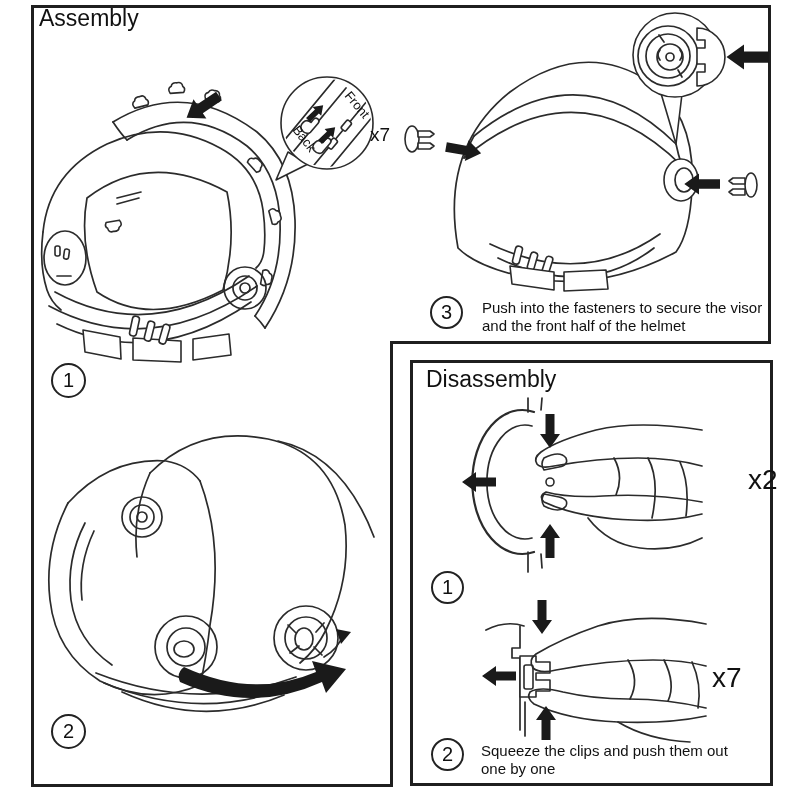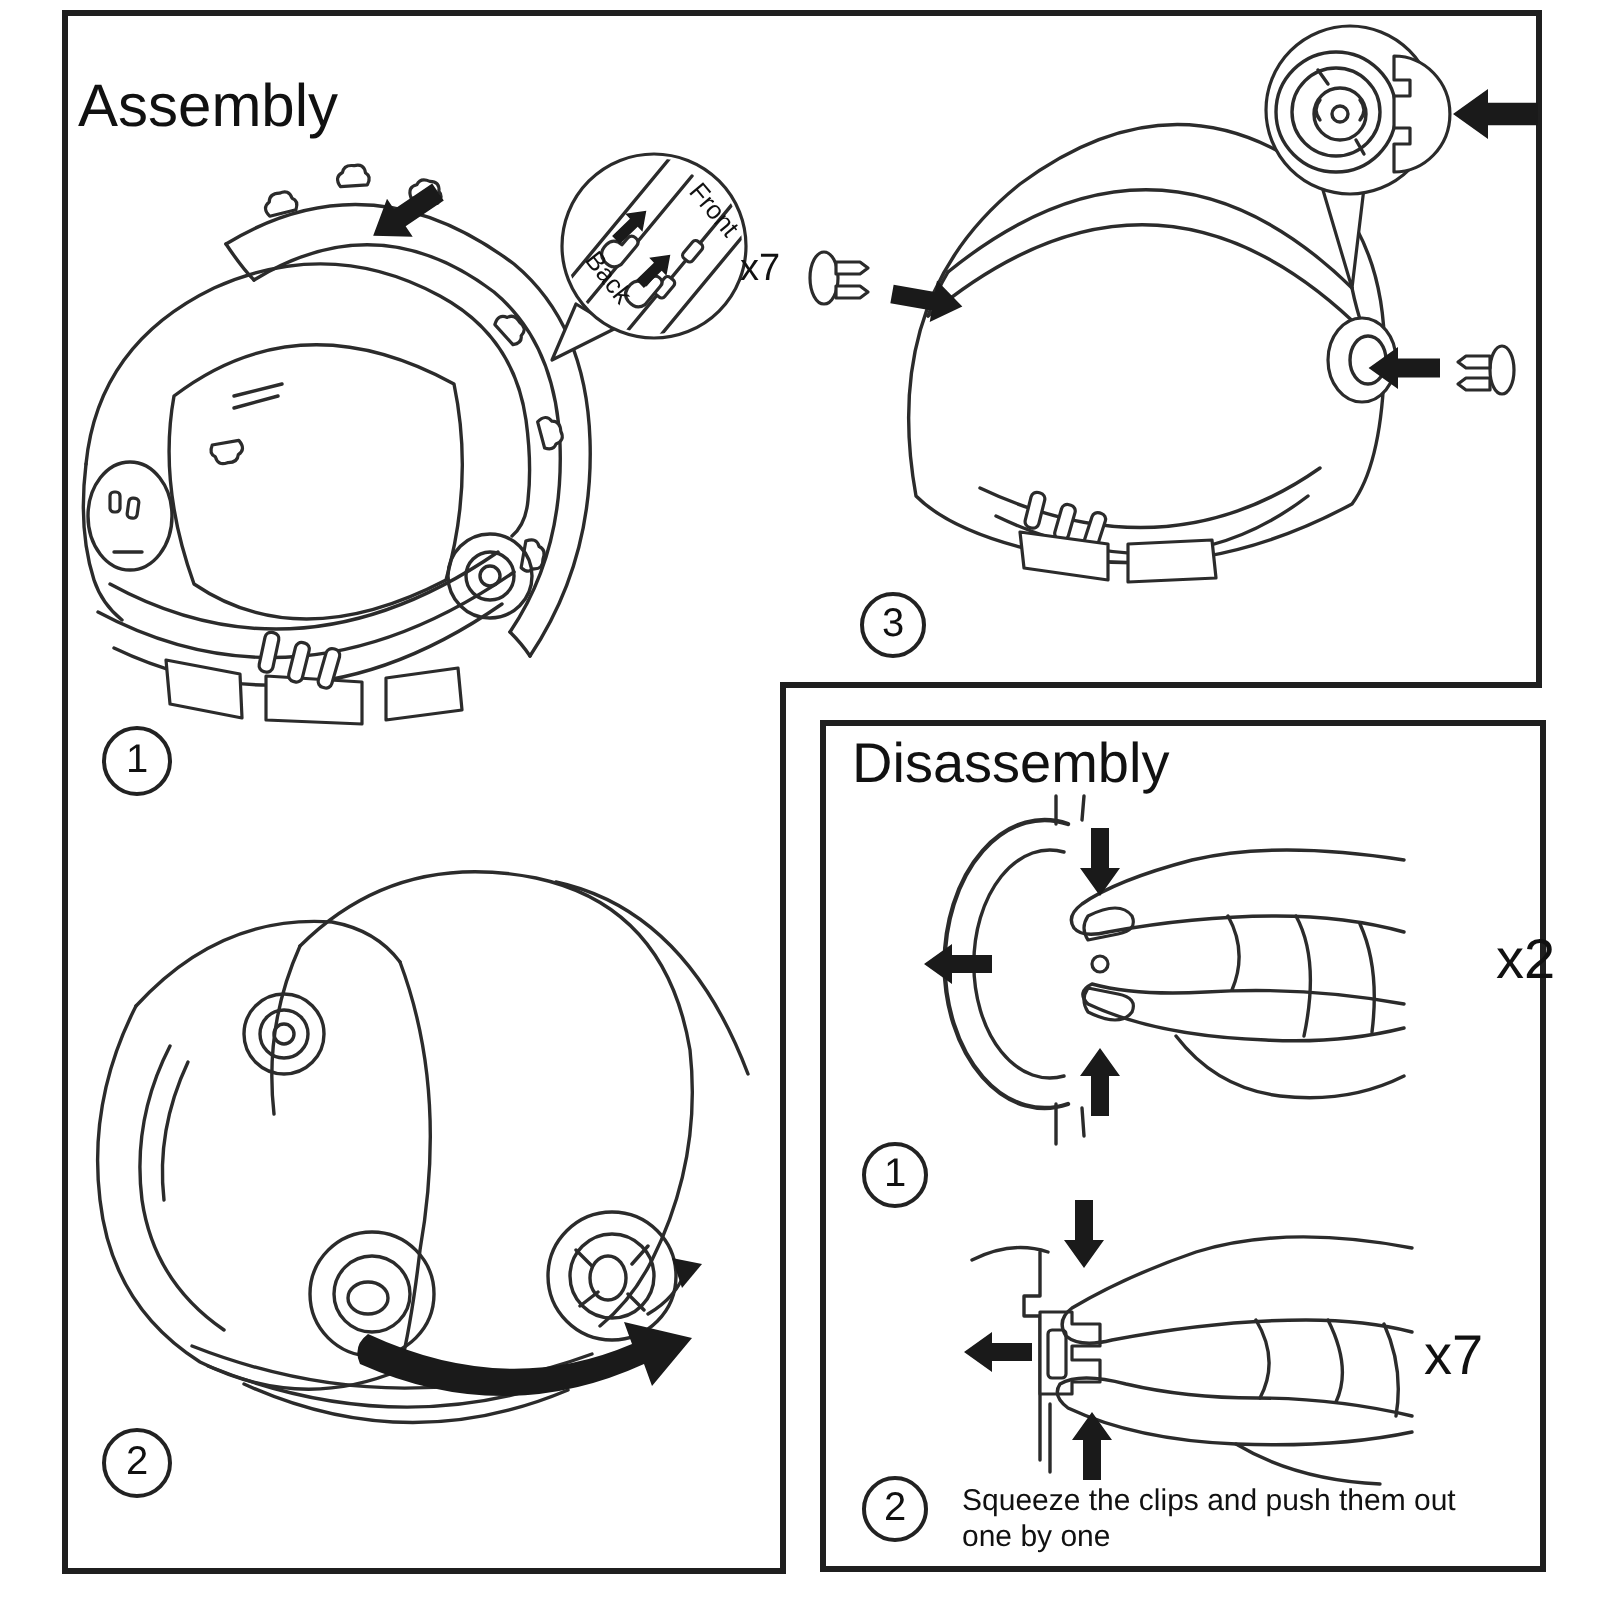--- a/index.html
+++ b/index.html
@@ -8,22 +8,22 @@
     --text:#111111;
     --bg:#ffffff;
   }
   html,body{margin:0;padding:0;background:var(--bg);}
   .page{
     position:relative;width:800px;height:800px;background:var(--bg);
     font-family:"Liberation Sans",sans-serif;color:var(--text);
     overflow:hidden;
   }
   .abs{position:absolute;}
-  .title{font-size:30px;font-weight:400;letter-spacing:0;margin-top:32px;}
-  .subtitle{font-size:28px;font-weight:400;}
+  .title{font-size:23px;font-weight:400;letter-spacing:0;}
+  .subtitle{font-size:23px;font-weight:400;}
   .step-circle{
     box-sizing:border-box;border:2px solid #222;border-radius:50%;
     display:flex;align-items:center;justify-content:center;
     font-size:20px;background:#fff;
   }
   .step-text{font-size:15px;line-height:1.22;}
   .count-big{font-size:28px;}
   .count-small{font-size:19px;}
   svg.art{overflow:visible;}
   svg.art .ln{fill:none;stroke:var(--line);stroke-width:1.7;stroke-linecap:round;stroke-linejoin:round;}
@@ -145,20 +145,21 @@
       <circle class="ln" cx="272" cy="49" r="4"></circle>
       <path class="ln" d="M262 42 q-4 5 0 10 M282 42 q4 5 0 10 M266 34 l-5 -7 M280 62 l4 7"></path>
       <path class="wt" d="M299 20 A27 28 0 0 1 299 78 L299 64 h8 v-8 h-8 V 40 h8 v-8 h-8 Z"></path>
       <use href="#arr" fill="var(--arrow)" transform="translate(371,49) rotate(180) scale(1.25)"></use>
     </g>
   </svg>
 
   <div class="abs step-circle" style="left:430px;top:296px;width:33px;height:33px">
       <span>3</span>
     </div>
+  <div class="abs step-text" style="left:482px;top:299px;width:298px">Push into the fasteners to secure the visor and the front half of the helmet</div>
 
   <svg class="abs art" style="left:38px;top:425px" width="345" height="282" viewBox="0 0 345 282">
     <g>
       <path class="ln" d="M112 48 Q160 0 230 14 Q295 28 307 100 Q313 155 288 205 Q278 225 262 238"></path>
       <path class="ln" d="M112 48 Q94 88 99 132"></path>
       <path class="ln" d="M240 16 Q305 30 336 112"></path>
     </g>
     <g>
       <path class="ln" d="M30 78 Q6 125 12 175 Q18 228 62 256 Q112 281 162 260"></path>
       <path class="ln" d="M30 78 Q72 32 128 36 Q150 40 162 56"></path>

